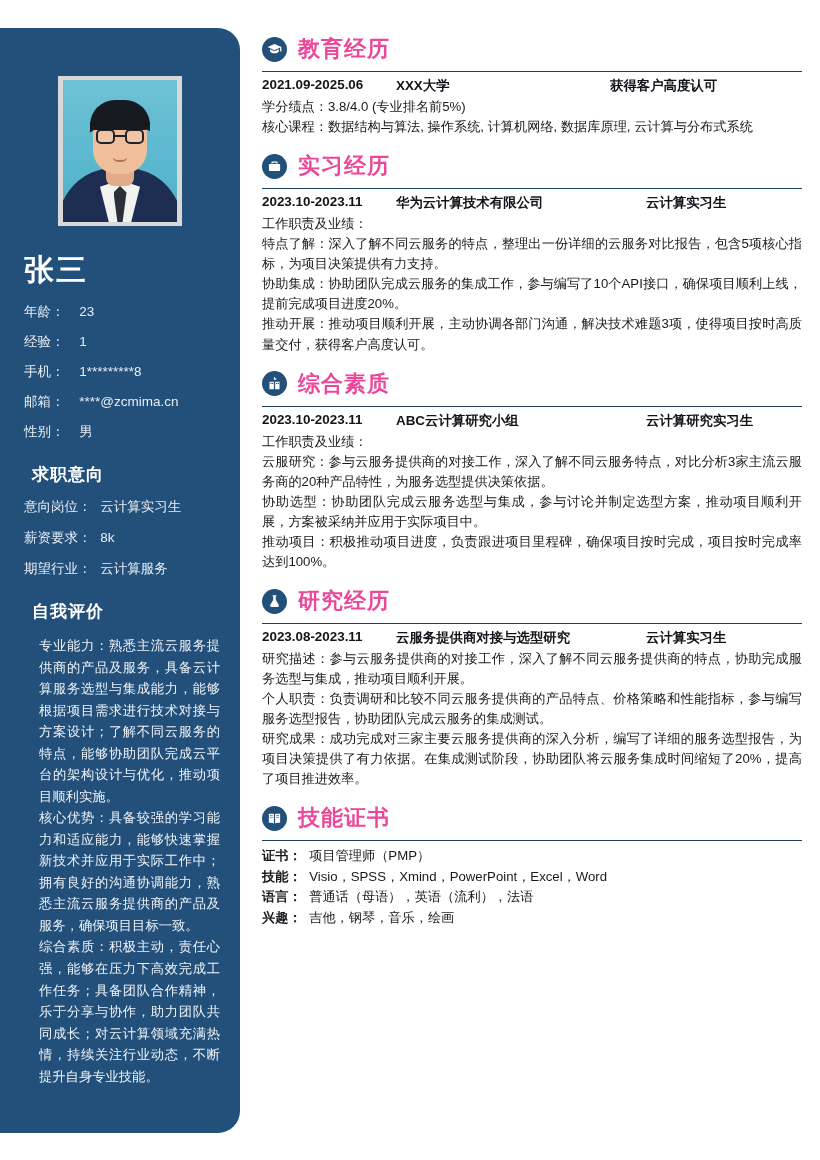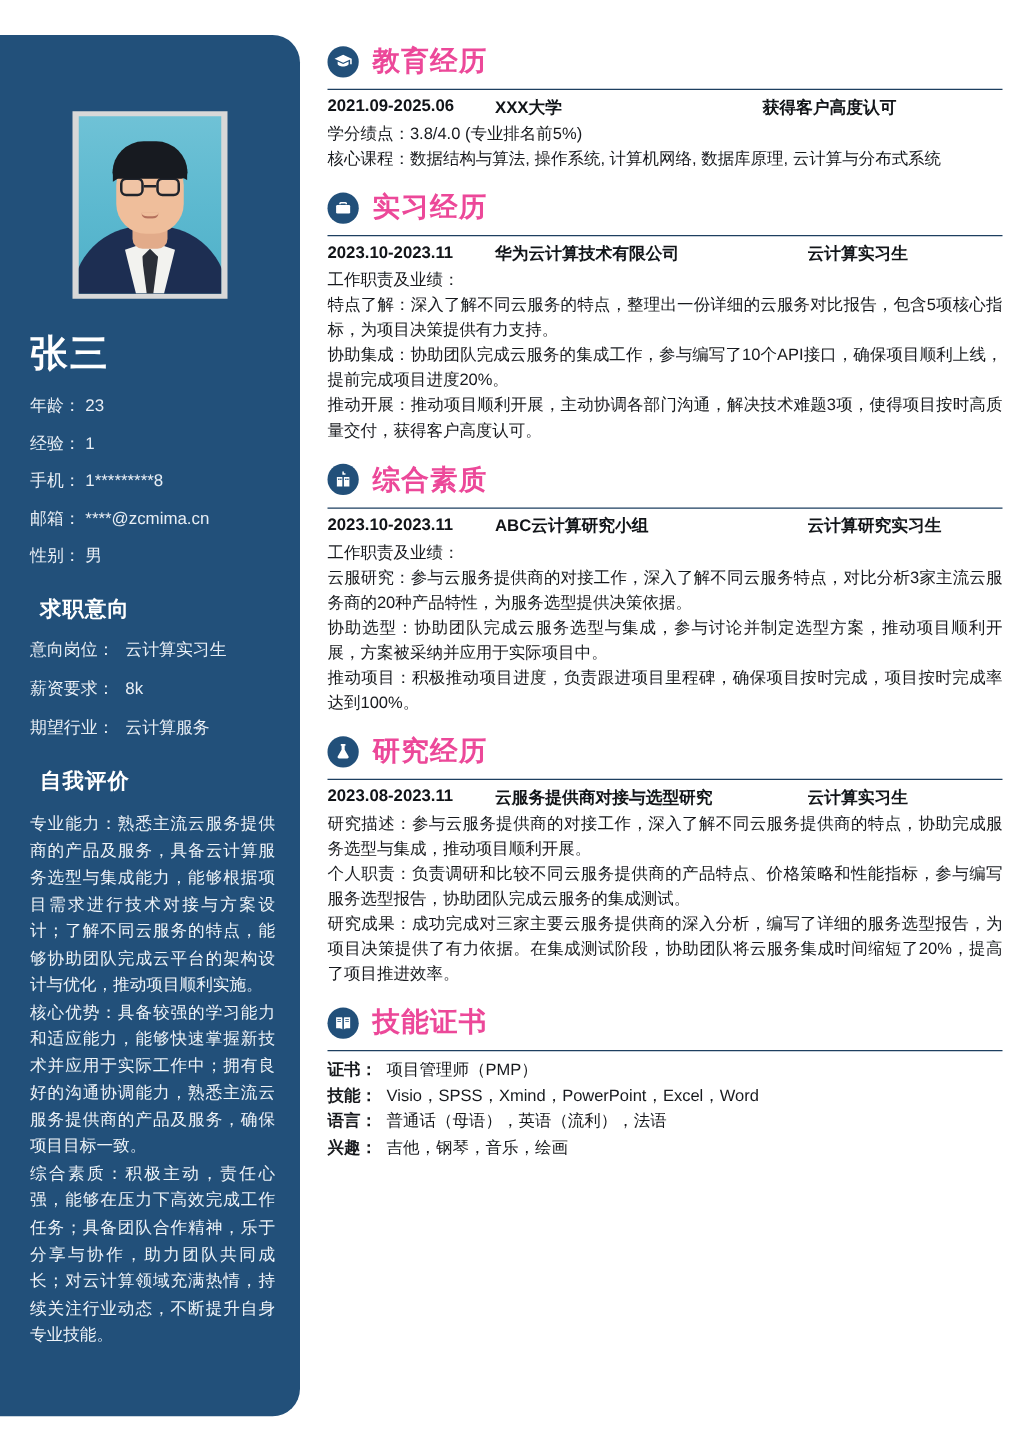--- a/index.html
+++ b/index.html
@@ -15,21 +15,21 @@
 
   
   #sidebar {
     position: absolute;
     left: 0;
     top: 28px;
     width: 240px;
     height: 1105px;
     background: #22507a;
     border-radius: 0 22px 22px 0;
-    padding: 17px 18px;
+    padding: 4px 18px;
   }
 
   #photo-frame {
     width: 124px;
     height: 150px;
     margin: 44px auto 0 auto;
     background: #d8d8d8;
     padding: 4px 5px;
   }
   #photo {
@@ -157,21 +157,21 @@
     padding-left: 6px;
   }
 
   .side-field {
     color: #e8eef5;
     font-size: 13.5px;
     margin-top: 12px;
     padding-left: 6px;
     white-space: nowrap;
   }
-  .side-field .k { margin-right: 0; }
+  .side-field .k { margin-right: 11px; }
 
   .side-heading {
     color: #ffffff;
     font-size: 17px;
     font-weight: bold;
     margin: 22px 0 12px 14px;
     letter-spacing: 1px;
   }
   #intent-list { margin-left: 6px; }
   .intent-row {
@@ -179,21 +179,21 @@
     font-size: 13.5px;
     margin-bottom: 13px;
     white-space: nowrap;
   }
   .intent-row .k { margin-right: 5px; }
 
   #self-eval {
     color: #eef3f8;
     font-size: 13.3px;
     line-height: 1.62;
-    margin-left: 6px;
+    margin-left: 21px;
     margin-right: 2px;
     text-align: justify;
   }
   #self-eval p { margin-bottom: 0; }
 
   
   #main {
     position: absolute;
     left: 262px;
     top: 34px;

